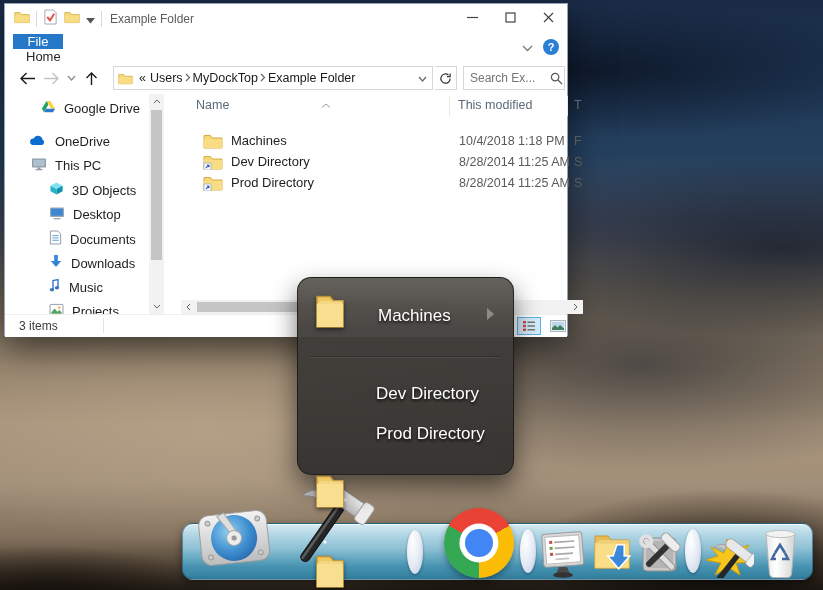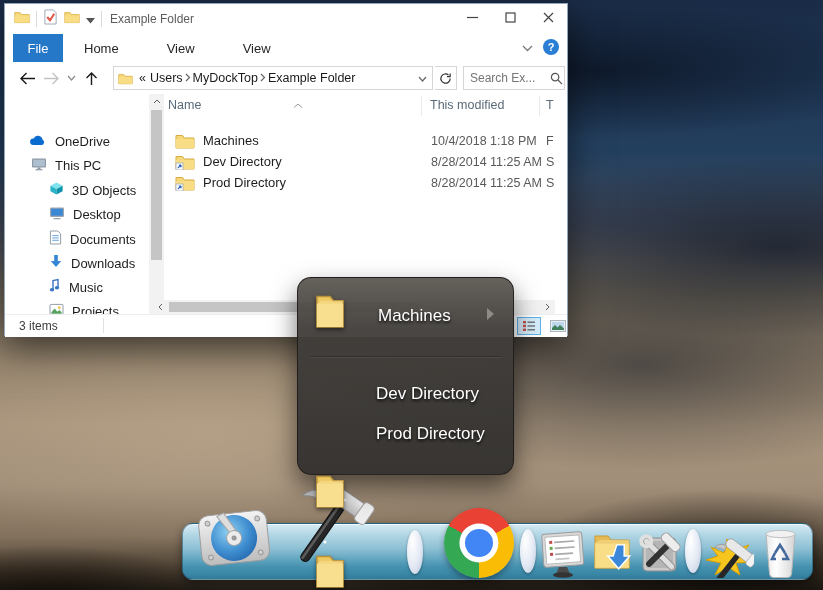--- a/index.html
+++ b/index.html
@@ -17,40 +17,40 @@
   }
   
   .explorer{position:absolute;left:4px;top:3px;width:564px;height:333px;background:#fff;
     border:1px solid #93a5b6;box-shadow:0 12px 34px rgba(0,0,0,.55);box-sizing:border-box;}
   .titlebar{position:absolute;left:0;top:0;width:100%;height:30px;background:#fff;display:flex;align-items:center;}
   .qat{display:flex;align-items:center;gap:6px;padding-left:9px;}
   .qat .vsep{width:1px;height:16px;background:#d9d9d9;}
   .win-title{font-size:12px;color:#5c5c5c;margin-left:8px;white-space:nowrap;}
   .wincontrols{position:absolute;right:0;top:0;display:flex;}
   .wc{width:38px;height:26px;display:flex;align-items:center;justify-content:center;}
-  .tabsrow{position:absolute;left:0;top:30px;width:100%;height:28px;background:#fff;border-bottom:1px solid #e3e3e3;display:flex;align-items:stretch;}
+  .tabsrow{position:absolute;left:0;top:30px;width:100%;height:28px;background:#fff;border-bottom:1px solid #e3e3e3;display:flex;align-items:stretch;flex-direction:column;}
   .tab{font-size:13px;color:#262626;display:flex;align-items:center;padding:0 15px;}
   .tab.file{background:#2577c8;color:#fff;width:22px;justify-content:center;margin-left:8px;padding:0 14px;}
   .ribbon-right{position:absolute;right:8px;top:34px;display:flex;align-items:center;gap:10px;}
   .helpdot{width:16px;height:16px;border-radius:50%;background:#2a7fd4;color:#fff;font-size:11px;font-weight:bold;display:flex;align-items:center;justify-content:center;}
   .toolbar{position:absolute;left:0;top:58px;width:100%;height:32px;background:#fff;display:flex;align-items:center;}
   .navbtn{width:24px;height:24px;display:flex;align-items:center;justify-content:center;}
   .addressbox{position:absolute;left:108px;top:4px;width:320px;height:24px;border:1px solid #d6d6d6;background:#fff;display:flex;align-items:center;padding-left:4px;box-sizing:border-box;font-size:12.5px;color:#1a1a1a;}
   .crumb{padding:0 2px;white-space:nowrap;}
   .addr-caret{margin-left:auto;padding-right:5px;}
   .refreshbtn{position:absolute;left:430px;top:4px;width:22px;height:24px;display:flex;align-items:center;justify-content:center;border:1px solid #d6d6d6;border-left:none;box-sizing:border-box;}
   .searchbox{position:absolute;left:458px;top:4px;width:102px;height:24px;border:1px solid #d6d6d6;display:flex;align-items:center;box-sizing:border-box;}
   .searchbox input{border:none;outline:none;width:78px;font-size:12px;color:#0369a1;padding-left:6px;font-family:"Liberation Sans",sans-serif;background:transparent;}
   .content{position:absolute;left:0;top:90px;width:100%;height:220px;background:#fff;}
   .sidebar{position:absolute;left:0;top:0;width:160px;height:220px;overflow:hidden;}
   .sbitem{position:absolute;display:flex;align-items:center;gap:8px;font-size:13px;color:#1e1e1e;height:20px;}
   .sb-scroll{position:absolute;left:144px;top:0;width:15px;height:220px;background:#f2f2f2;}
   .sb-thumb{position:absolute;left:2px;top:16px;width:11px;height:150px;background:#c5c5c5;}
   .sb-arr{position:absolute;left:0;width:15px;height:15px;display:flex;align-items:center;justify-content:center;}
-  .filearea{position:absolute;left:148px;top:0;width:402px;height:220px;}
+  .filearea{position:absolute;left:176px;top:0;width:402px;height:220px;}
   .colhead{position:absolute;top:4px;font-size:12.5px;color:#5a6a78;}
   .sortcaret{position:absolute;left:140px;top:0px;}
   .coldiv{position:absolute;top:2px;width:1px;height:20px;background:#e9e9e9;}
   .frow{position:absolute;left:0;width:100%;height:21px;display:flex;align-items:center;}
   .fname{font-size:13px;color:#1e1e1e;margin-left:8px;}
   .fdate{position:absolute;left:278px;font-size:12.5px;color:#5a5a5a;}
   .ftype{position:absolute;left:393px;font-size:12.5px;color:#5a5a5a;}
   .ficon{margin-left:22px;position:relative;width:20px;height:16px;}
   .hscroll{position:absolute;left:0;top:206px;width:402px;height:14px;background:#f2f2f2;}
   .hthumb{position:absolute;left:16px;top:2px;width:250px;height:10px;background:#c5c5c5;}
@@ -212,20 +212,36 @@
               <circle cx="5.5" cy="5.5" r="4" stroke="#555" fill="none" stroke-width="1.3"></circle>
               <line x1="8.6" y1="8.6" x2="13" y2="13" stroke="#555" stroke-width="1.3"></line>
             </svg>
         </span>
       </div>
     </div>
 
     <div class="content">
 
       <div class="sidebar">
+        <div class="sbitem" style="left:36px;top:4px">
+          <span><svg width="15" height="14" viewBox="0 0 16 15">
+                <path d="M5.9 1L1 9.4l2.1 3.6L8 4.6z" fill="#1da261"></path>
+                <path d="M6 1h4.1L15 9.4h-4.2z" fill="#ffcf3f"></path>
+                <path d="M3.3 13l2.1-3.6H15L12.9 13z" fill="#2e77d0"></path>
+              </svg></span>
+          <span>Google Drive</span>
+          <span><svg width="11" height="12" viewBox="0 0 12 13">
+                <g transform="rotate(40 6 6)" fill="#7b7b7b">
+                  <rect x="3.6" y="0.5" width="4.8" height="2.4" rx="1.2"></rect>
+                  <rect x="5.1" y="2.2" width="1.8" height="6"></rect>
+                  <rect x="3" y="7.6" width="6" height="1.6" rx="0.8"></rect>
+                  <rect x="5.6" y="9" width="0.9" height="3.5"></rect>
+                </g>
+              </svg></span>
+        </div>
         <div class="sbitem" style="left:24px;top:37px">
           <span><svg width="18" height="12" viewBox="0 0 18 12">
                 <path d="M4.2 11a3.3 3.3 0 0 1 .4-6.6A4.7 4.7 0 0 1 13.5 5.5a3 3 0 0 1-.5 5.5z" fill="#0b6ccf"></path>
               </svg></span>
           <span>OneDrive</span>
         </div>
         <div class="sbitem" style="left:26px;top:61px">
           <span><svg width="16" height="14" viewBox="0 0 16 14">
                 <rect x="1" y="1.5" width="14" height="9" rx="1" fill="#8d99a5"></rect>
                 <rect x="2.2" y="2.7" width="11.6" height="6.6" fill="#aebfd0"></rect>

